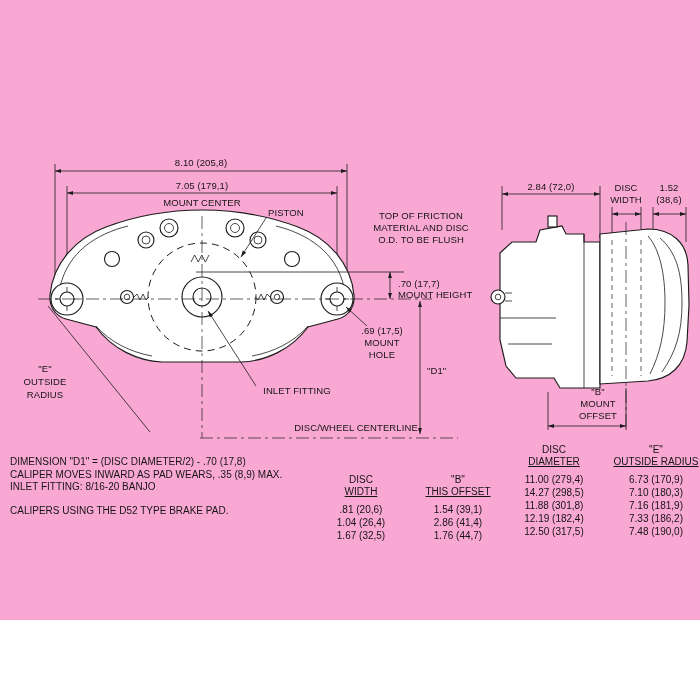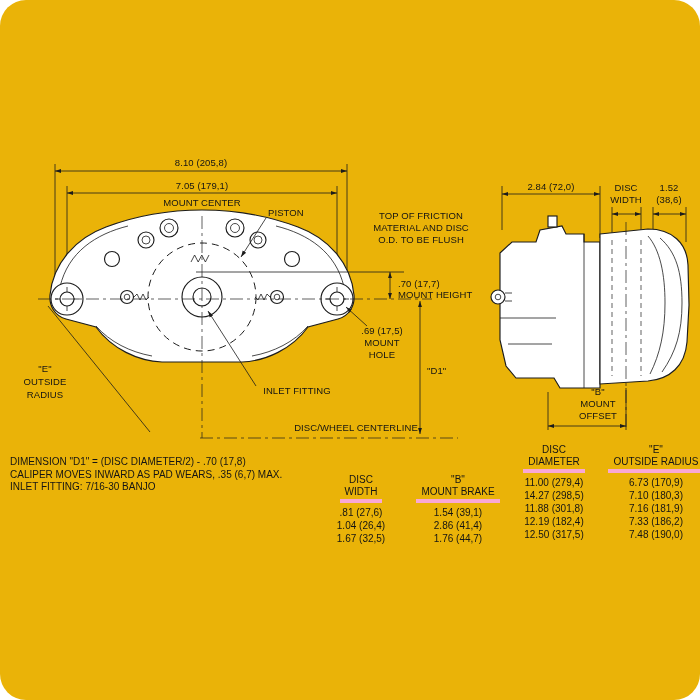--- a/index.html
+++ b/index.html
@@ -1,38 +1,38 @@
 <!DOCTYPE html>
 <html><head>
 <meta charset="utf-8">
 <style>
   html,body { margin:0; padding:0; background:#fff; }
   .stage {
-    position:relative; width:700px; height:700px; background:#eab308;
-    font-family:"Liberation Sans", sans-serif; color:#141414; overflow:hidden;border-radius:26px;
+    position:relative; width:700px; height:620px; background:#f9a8d4;
+    font-family:"Liberation Sans", sans-serif; color:#141414; overflow:hidden;
   }
   svg { position:absolute; left:0; top:0; }
   .t  { font:9.5px "Liberation Sans", sans-serif; fill:#141414; letter-spacing:0.1px; }
   .tm { text-anchor:middle; }
   .ln   { fill:none; stroke:#1c1c1c; stroke-width:1.15; }
   .ln2  { fill:none; stroke:#1c1c1c; stroke-width:0.8; }
   .fillw{ fill:#ffffff; stroke:#1c1c1c; stroke-width:1.15; }
   .dim  { fill:none; stroke:#1c1c1c; stroke-width:0.8; }
   .cl   { fill:none; stroke:#1c1c1c; stroke-width:0.7; stroke-dasharray:13 4 3 4; }
   .hid  { fill:none; stroke:#1c1c1c; stroke-width:0.7; stroke-dasharray:5 4; }
   .dash { fill:none; stroke:#1c1c1c; stroke-width:1; stroke-dasharray:7 5; }
 
   .notes { position:absolute; left:10px; top:456px; font-size:10px; line-height:12.5px; white-space:nowrap; }
   .notes .gap { height:11px; }
 
   .tbl { position:absolute; display:grid; column-gap:8px; font-size:10px; line-height:13px; text-align:center; white-space:nowrap; }
   .tbl1 { left:320px; top:474px; grid-template-columns:82px 96px; }
   .tbl2 { left:508px; top:444px; grid-template-columns:92px 96px; }
   .hcell { line-height:12px; margin-bottom:3px; }
-  .hcell .u { display:inline-block; border-bottom:4px solid #f9a8d4; padding:0 5px 1px 5px; }
+  .hcell .u { display:inline-block; border-bottom:1px solid #f9a8d4; padding:0 5px 1px 5px;text-decoration:underline; }
 </style>
 </head>
 <body>
 
 <div class="stage">
 
   <svg width="700" height="460" viewBox="0 0 700 460">
     <defs>
       <marker id="arr" viewBox="0 0 10 10" refX="10" refY="5" markerWidth="8" markerHeight="8" orient="auto-start-reverse">
         <path d="M0,1.8 L10,5 L0,8.2 Z" fill="#1c1c1c"></path>
@@ -172,35 +172,36 @@
       <path class="dim" d="M548,392 V430 M626,388 V430"></path>
       <path class="dim" d="M548,426 H626" marker-start="url(#arr)" marker-end="url(#arr)"></path>
       <text class="t tm" x="598" y="395">"B"</text>
       <text class="t tm" x="598" y="407">MOUNT</text>
       <text class="t tm" x="598" y="419">OFFSET</text>
     </g>
   </svg>
 
   <div class="notes">
     <div>DIMENSION "D1" = (DISC DIAMETER/2) - .70 (17,8)</div>
-    <div>CALIPER MOVES INWARD AS PAD WEARS, .35 (6,7) MAX.</div>
-    <div>INLET FITTING: 7/16-30 BANJO</div>
+    <div>CALIPER MOVES INWARD AS PAD WEARS, .35 (8,9) MAX.</div>
+    <div>INLET FITTING: 8/16-20 BANJO</div>
     <div class="gap"></div>
+    <div>CALIPERS USING THE D52 TYPE BRAKE PAD.</div>
   </div>
 
   <div class="tbl tbl1">
     <div class="hcell">
       <div>DISC</div>
       <div><span class="u">WIDTH</span></div>
     </div>
     <div class="hcell">
       <div>"B"</div>
-      <div><span class="u">MOUNT BRAKE</span></div>
-    </div>
-    <div>.81 (27,6)</div>
+      <div><span class="u">THIS OFFSET</span></div>
+    </div>
+    <div>.81 (20,6)</div>
     <div>1.54 (39,1)</div>
     <div>1.04 (26,4)</div>
     <div>2.86 (41,4)</div>
     <div>1.67 (32,5)</div>
     <div>1.76 (44,7)</div>
   </div>
 
   <div class="tbl tbl2">
     <div class="hcell">
       <div>DISC</div>

